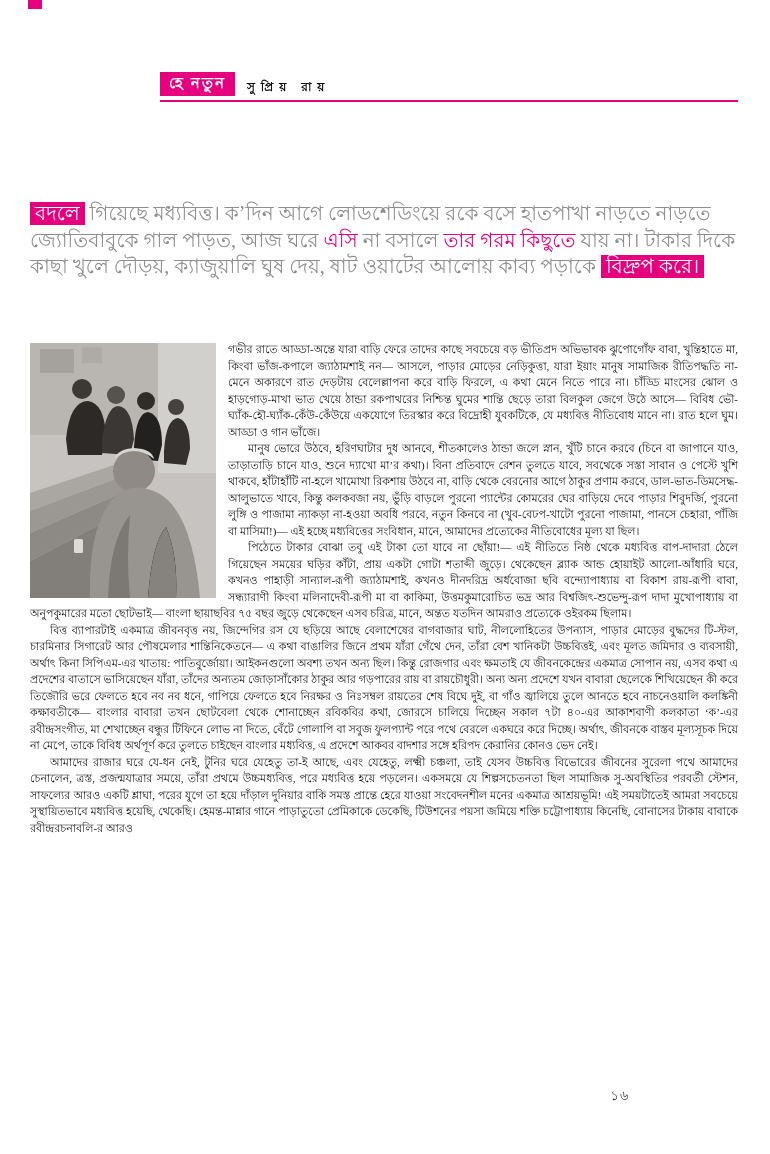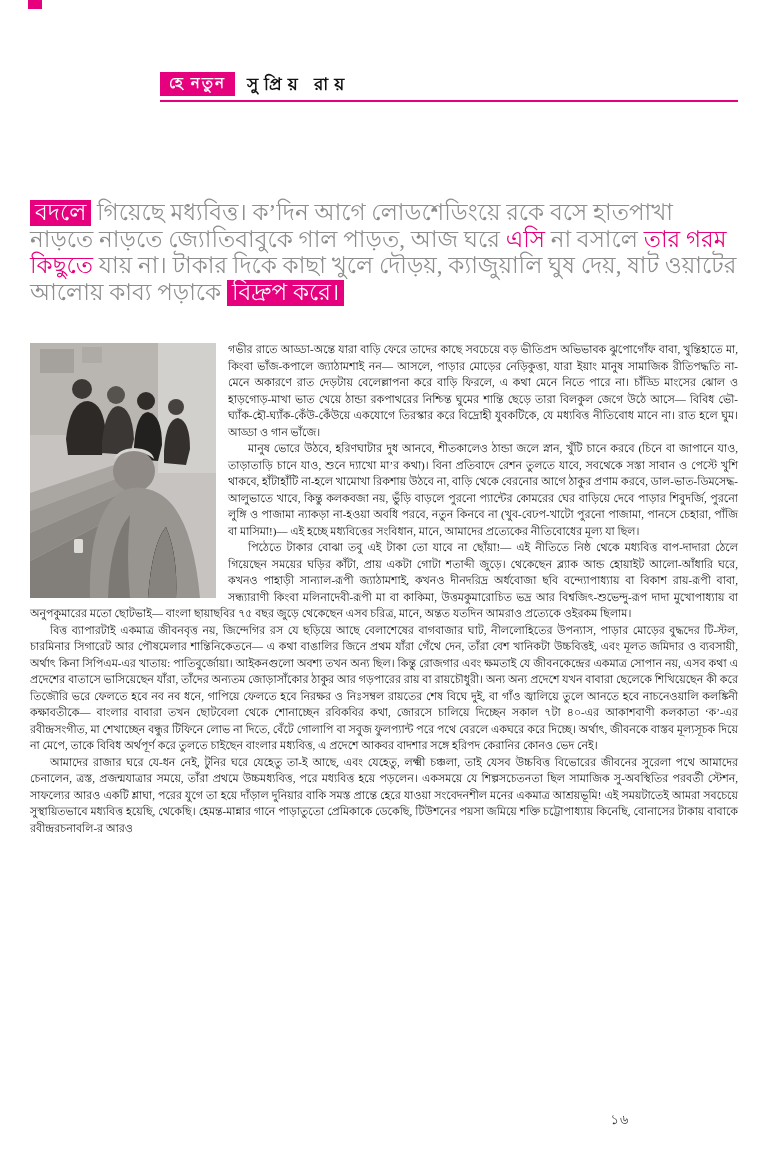--- a/index.html
+++ b/index.html
@@ -34,35 +34,35 @@
   .kicker-box{
     background:var(--accent);
     color:#ffffff;
     font-size:15px;font-weight:bold;
     padding:2px 9px 3px 9px;
     letter-spacing:2px;
     line-height:1.25;
   }
   .author-name{
     color:#111111;
-    font-size:17px;font-weight:bold;
+    font-size:12px;font-weight:bold;
     letter-spacing:6px;
     line-height:1.3;
   }
   .headline{
     position:absolute;left:30px;top:102px;width:708px;
     margin:0;
     text-align:right;
     font-size:52px;font-weight:bold;
     color:#000000;
     line-height:1.45;
   }
   .standfirst{
     position:absolute;left:30px;top:200px;width:708px;
-    font-size:23px;line-height:26.5px;
+    font-size:20px;line-height:26.5px;
     color:var(--sf-gray);
     text-align:left;
   }
   .sf-normal{color:var(--sf-gray);}
   .sf-pink-text{color:var(--accent);}
   .sf-highlight-bg{
     background:var(--accent);
     color:#ffffff;
     padding:0 5px 1px 5px;
     -webkit-box-decoration-break:clone;
@@ -78,21 +78,21 @@
   .article p:first-of-type{text-indent:0;}
   .photo-frame{
     float:left;
     width:186px;height:255px;
     margin:2px 12px 4px 0;
     background:#c9c7c4;
     overflow:hidden;
   }
   .photo-frame svg{display:block;width:100%;height:100%;}
   .page-number{
-    position:absolute;left:585px;top:1110px;width:70px;
+    position:absolute;left:585px;top:1086px;width:70px;
     text-align:center;
     font-size:13px;color:#333333;
     letter-spacing:1px;
   }
 </style>
 </head>
 <body>
 
 <div class="page">
 

